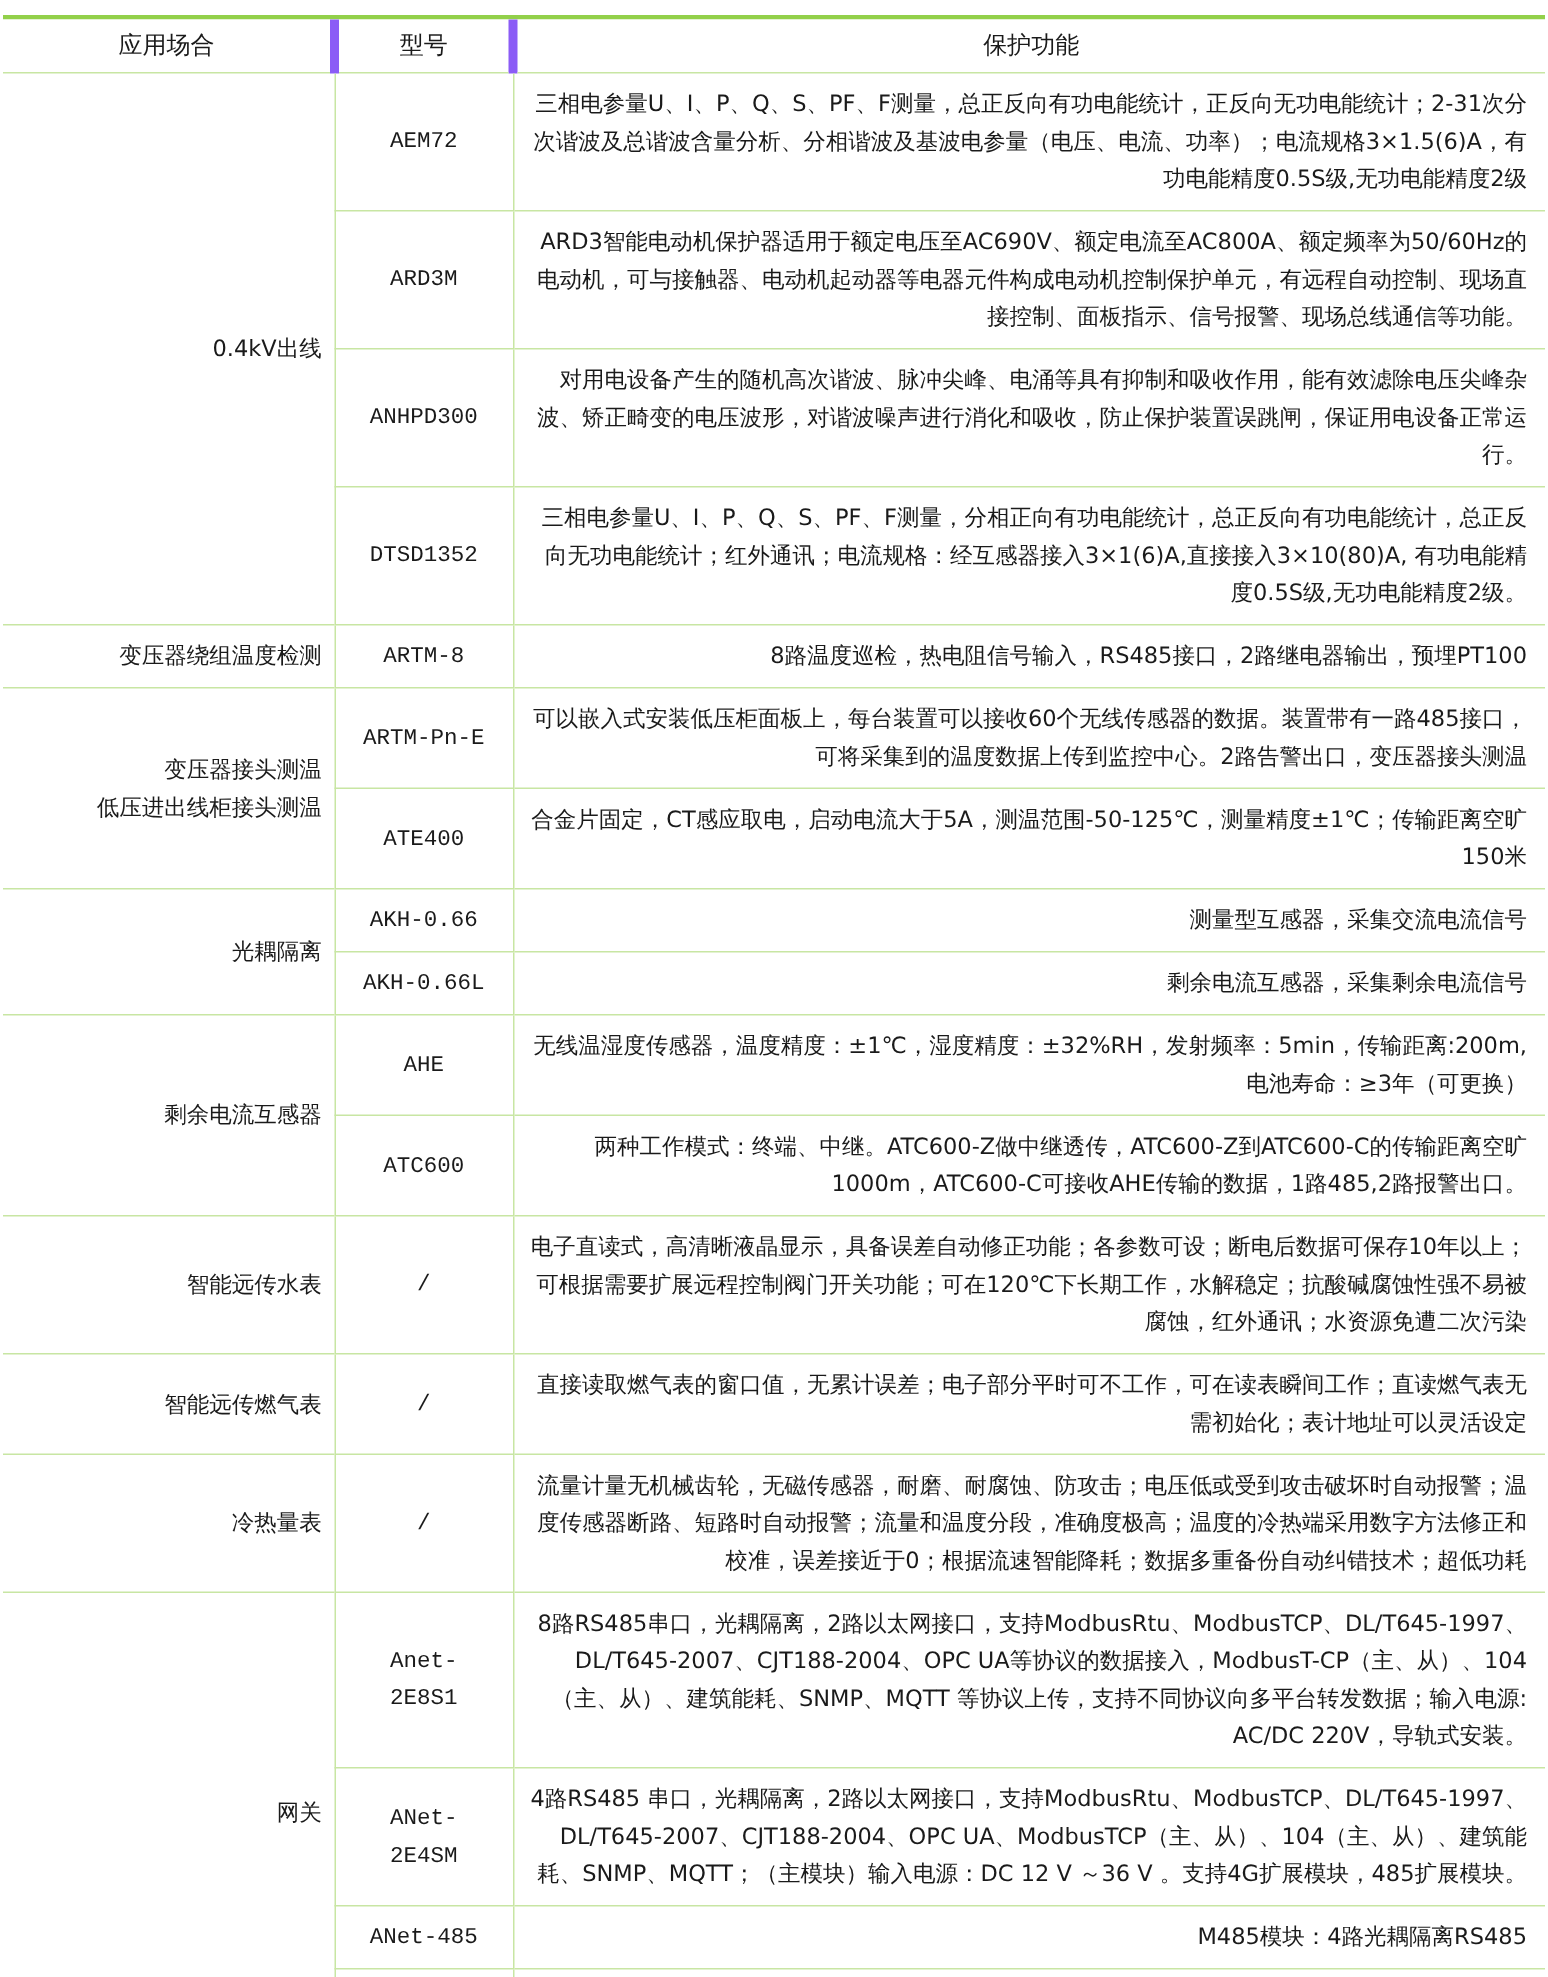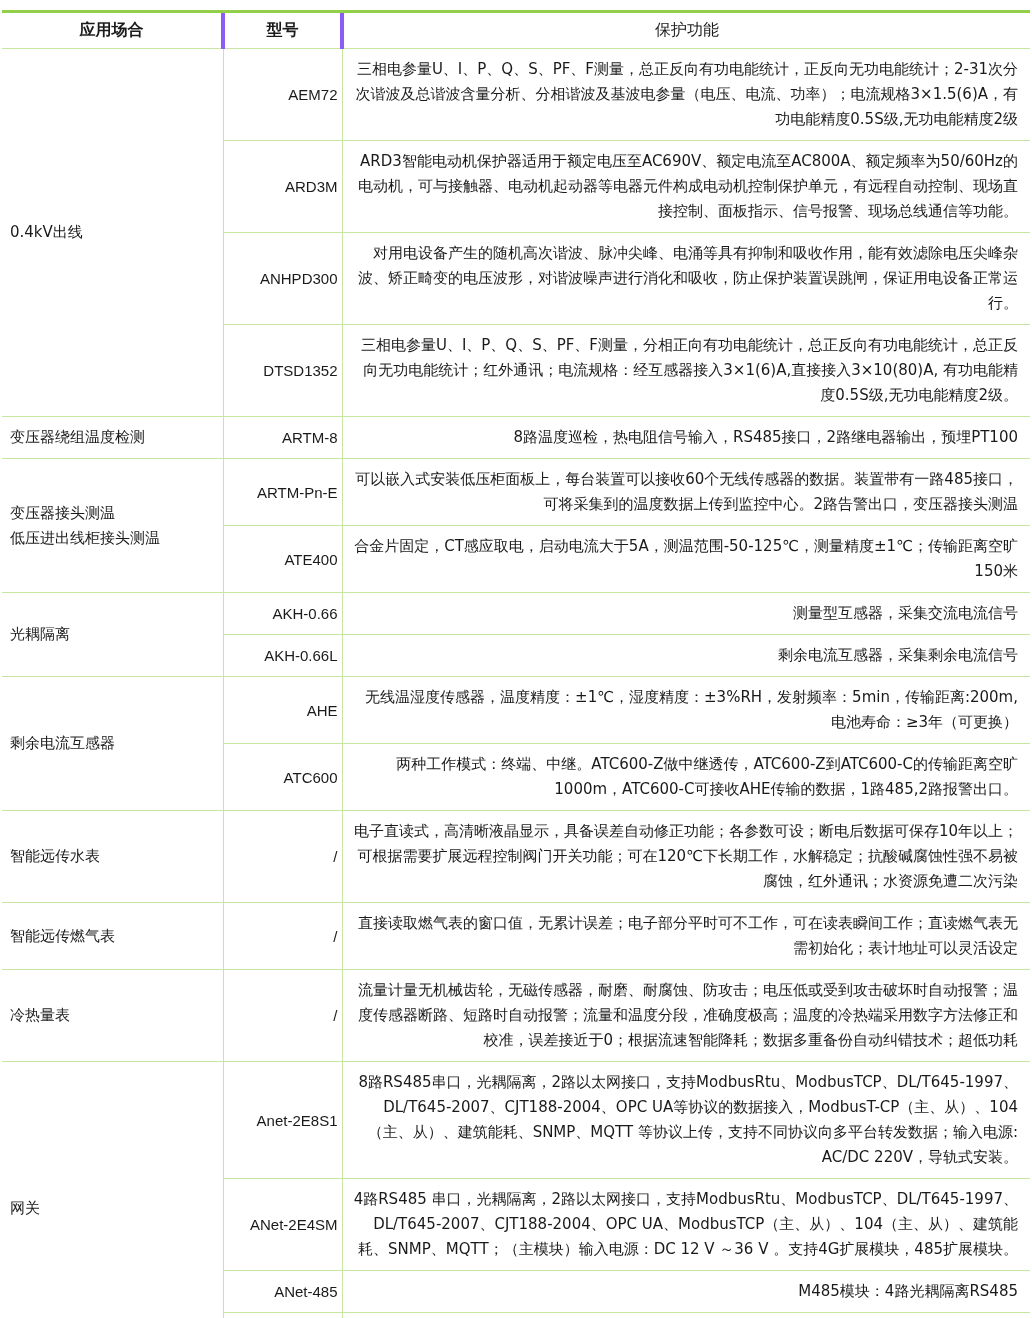--- a/index.html
+++ b/index.html
@@ -25,41 +25,41 @@
   col.c-desc  { width: auto;  }
 
   thead th {
     font-weight: normal;
     font-size: 16px;
     text-align: center;
     padding: 7px 4px;
     border-bottom: 1px solid #c8e6a3;
     background: #ffffff;
   }
-  th.h-app, th.h-model { border-right: 4px solid #8b5cf6; font-weight: bold; }
+  th.h-app, th.h-model { border-right: 6px solid #8b5cf6; }
 
   tbody td {
     border-top: 1px solid #c8e6a3;
     font-size: 15px;
     line-height: 25px;
     vertical-align: middle;
   }
   tbody tr:first-child td { border-top: none; }
 
   td.app {
-    text-align: left;
+    text-align: right;
     border-right: 1px solid #c8e6a3;
     white-space: pre-line;
     padding: 6px 8px;
   }
   td.model {
-    text-align: right;
+    text-align: center;
     border-right: 1px solid #c8e6a3;
-    padding: 6px 4px;
-    font-family: Liberation Sans, sans-serif;
+    padding: 6px 16px;
+    font-family: Liberation Mono, monospace;
     font-size: 15px;
   }
   td.desc {
     text-align: right;
     padding: 8px 12px 8px 10px;
   }
 </style>
 </head>
 <body>
 
@@ -120,21 +120,21 @@
       <td class="desc">测量型互感器，采集交流电流信号</td>
     </tr>
     <tr>
       <td class="model">AKH-0.66L</td>
       <td class="desc">剩余电流互感器，采集剩余电流信号</td>
     </tr>
 
     <tr>
       <td class="app" rowspan="2">剩余电流互感器</td>
       <td class="model">AHE</td>
-      <td class="desc">无线温湿度传感器，温度精度：±1℃，湿度精度：±3%RH，发射频率：5min，传输距离:200m, 电池寿命：≥3年（可更换）</td>
+      <td class="desc">无线温湿度传感器，温度精度：±1℃，湿度精度：±32%RH，发射频率：5min，传输距离:200m, 电池寿命：≥3年（可更换）</td>
     </tr>
     <tr>
       <td class="model">ATC600</td>
       <td class="desc">两种工作模式：终端、中继。ATC600-Z做中继透传，ATC600-Z到ATC600-C的传输距离空旷1000m，ATC600-C可接收AHE传输的数据，1路485,2路报警出口。</td>
     </tr>
 
     <tr>
       <td class="app">智能远传水表</td>
       <td class="model">/</td>
       <td class="desc">电子直读式，高清晰液晶显示，具备误差自动修正功能；各参数可设；断电后数据可保存10年以上；可根据需要扩展远程控制阀门开关功能；可在120℃下长期工作，水解稳定；抗酸碱腐蚀性强不易被腐蚀，红外通讯；水资源免遭二次污染</td>

